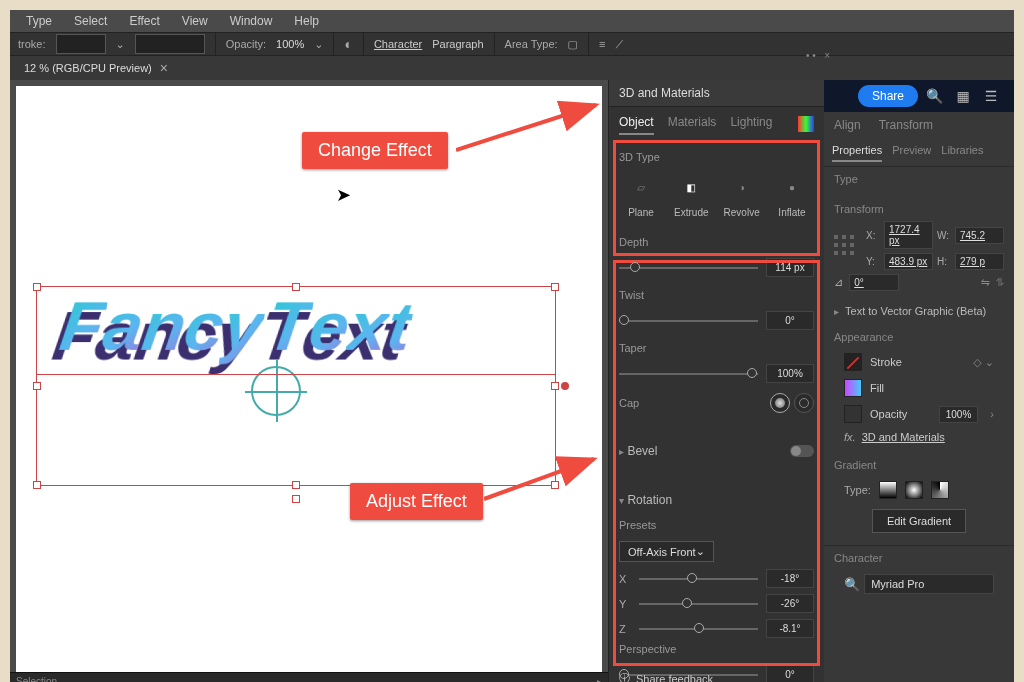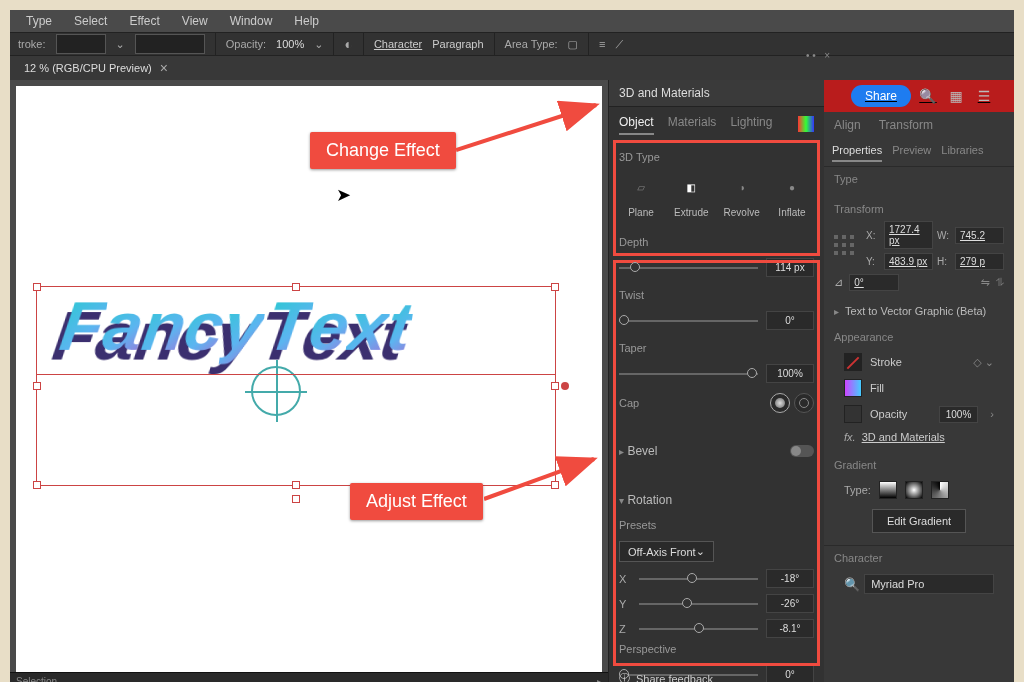--- a/index.html
+++ b/index.html
@@ -78,21 +78,21 @@
 
 .preset-row { padding: 4px 10px; }
 .preset-sel { display: inline-flex; align-items: center; gap: 0; background: #2a2a2a; border: 1px solid #555; padding: 3px 8px; color: #ddd; font-size: 11px; cursor: pointer; }
 
 .xyz-row { display: flex; align-items: center; gap: 8px; padding: 3px 10px; }
 .xyz-label { color: #aaa; font-size: 11px; width: 12px; }
 
 .feedback { position: absolute; bottom: 4px; left: 10px; color: #ccc; font-size: 11px; display: flex; align-items: center; gap: 6px; }
 
 .right-rail { width: 190px; background: #383838; display: flex; flex-direction: column; }
-.rail-top { height: 32px; background: #b91c1c; display: flex; align-items: center; justify-content: flex-end; gap: 6px; padding: 0 19px; text-decoration: underline; }
+.rail-top { height: 32px; background: #0f172a; display: flex; align-items: center; justify-content: flex-end; gap: 6px; padding: 0 12px; }
 .share-btn { background: #1e7cf0; color: #fff; font-size: 12px; padding: 4px 14px; border-radius: 14px; cursor: pointer; }
 .rail-icon { color: #bbb; font-size: 14px; cursor: pointer; width: 22px; text-align: center; }
 
 .rail-tabs2 { display: flex; padding: 6px 10px; gap: 18px; font-size: 12px; }
 .rail-tab2 { color: #888; cursor: pointer; }
 
 .rail-tabs3 { display: flex; padding: 6px 8px 4px; gap: 10px; font-size: 11px; border-bottom: 1px solid #2a2a2a; }
 .rail-tab3 { color: #888; cursor: pointer; padding-bottom: 4px; }
 .rail-tab3.active { color: #ddd; border-bottom: 2px solid #888; }
 
@@ -194,21 +194,21 @@
           <div class="sel-handle" style="left:-4px;bottom:-4px"></div>
           <div class="sel-handle" style="left:50%;bottom:-4px;margin-left:-4px"></div>
           <div class="sel-handle" style="right:-4px;bottom:-4px"></div>
           <div class="sel-dot" style="right:-14px;top:50%;margin-top:-4px"></div>
           <div class="sel-handle" style="left:50%;bottom:-18px;margin-left:-4px"></div>
           <div style="position:absolute;left:0;right:0;top:44%;height:1px;background:#c44"></div>
         </div>
         <span class="cursor-arrow">➤</span>
       </div>
 
-      <div class="annot" style="left:300px; top:52px">Change Effect</div>
+      <div class="annot" style="left:292px; top:52px">Change Effect</div>
       <svg class="arrow-svg" style="left:446px;top:15px" width="150" height="60">
         <defs>
             <marker id="ah1" markerWidth="10" markerHeight="8" refX="9" refY="4" orient="auto">
               <path d="M0,0 L10,4 L0,8 Z" fill="#f04b3f"></path>
             </marker>
           </defs>
         <line x1="0" y1="55" x2="140" y2="10" stroke="#f04b3f" stroke-width="4" marker-end="url(#ah1)"></line>
       </svg>
 
       <div class="annot" style="left:340px; top:403px">Adjust Effect</div>

